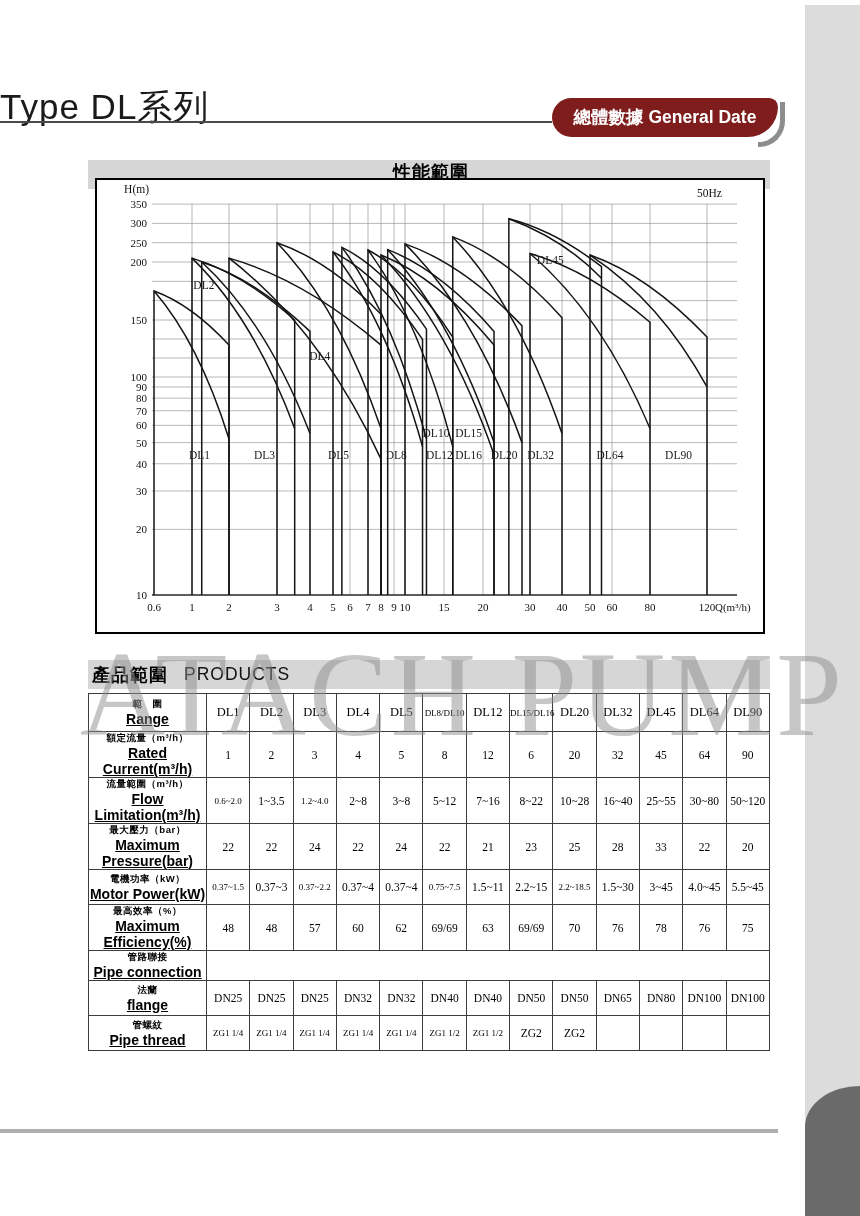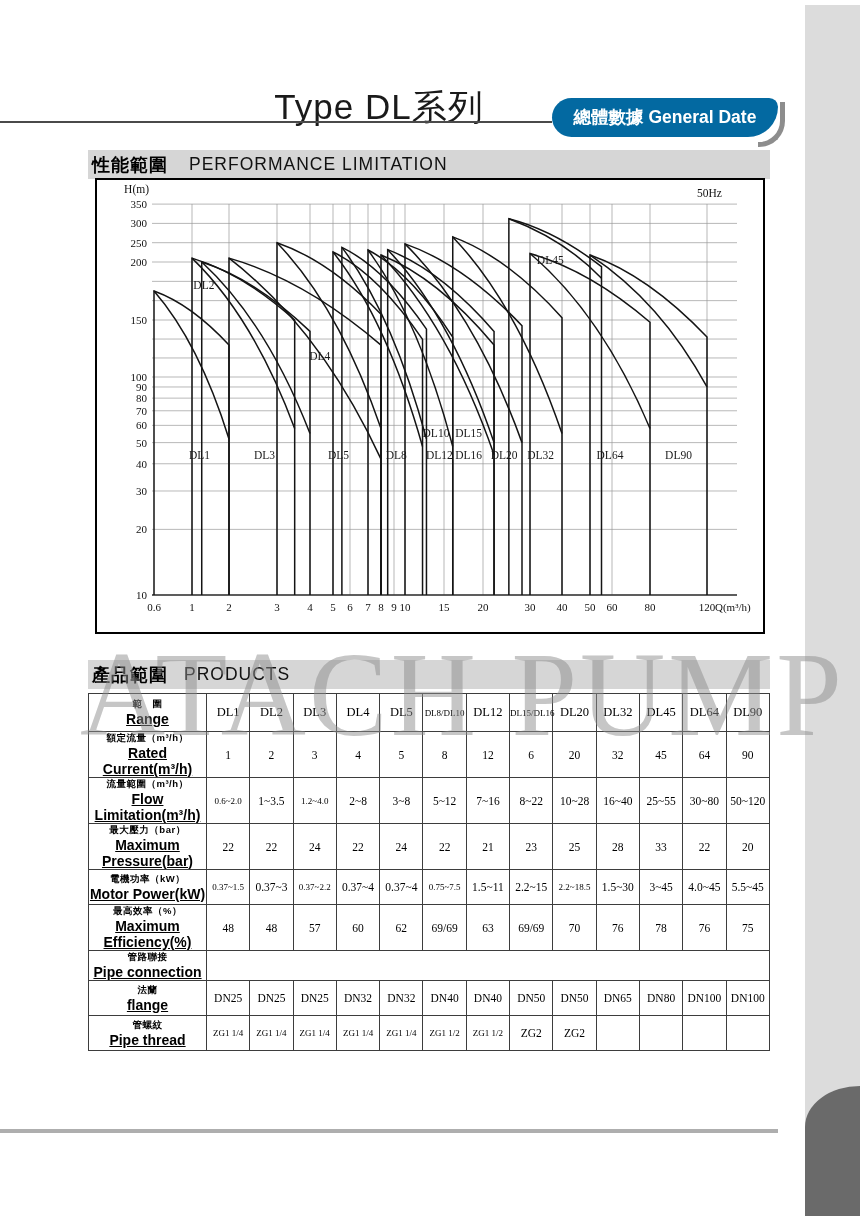--- a/index.html
+++ b/index.html
@@ -4,32 +4,32 @@
 <style>
   html,body{margin:0;padding:0;}
   body{
     width:860px;height:1216px;position:relative;background:#ffffff;
     font-family:"Liberation Sans",sans-serif;overflow:hidden;color:#000;
   }
   
   .side-strip{position:absolute;left:805px;top:5px;width:55px;height:1211px;background:#dcdcdc;}
   .side-tab{position:absolute;left:805px;top:1086px;width:55px;height:130px;background:#6a6a6a;border-top-left-radius:70px 52px;}
   
-  .page-title{position:absolute;left:0;top:84px;width:758px;text-align:center;font-size:35px;letter-spacing:1px;color:#1a1a1a;}
+  .page-title{position:absolute;left:0;top:84px;width:758px;text-align:left;font-size:35px;letter-spacing:1px;color:#1a1a1a;}
   .header-rule{position:absolute;left:0;top:121px;width:552px;height:2px;background:#4a4a4a;}
-  .badge{position:absolute;left:552px;top:98px;width:226px;height:39px;background:#0369a1;
+  .badge{position:absolute;left:552px;top:98px;width:226px;height:39px;background:#7f1d1d;
     border-radius:22px 10px 34px 22px;color:#ffffff;font-size:17.5px;line-height:39px;text-align:center;font-weight:bold;}
   .badge::after{content:"";position:absolute;right:-7px;top:4px;width:22px;height:40px;
     border-right:5px solid #8d8d8d;border-bottom:5px solid #8d8d8d;border-bottom-right-radius:26px;}
   
   .section-bar{position:absolute;left:88px;width:682px;height:29px;background:#d6d6d6;
     display:flex;align-items:center;padding-left:4px;box-sizing:border-box;}
   .section-bar .zh{font-weight:bold;font-size:18px;letter-spacing:1px;}
   .section-bar .en{font-size:17.5px;margin-left:21px;letter-spacing:1px;color:#111;}
-  #bar-performance{top:150px;}
+  #bar-performance{top:160px;flex-direction:column;}
   #bar-products{top:660px;}
   
   .chart-box{position:absolute;left:95px;top:178px;width:670px;height:456px;border:2px solid #000;box-sizing:border-box;background:#fff;}
   
   table.products{position:absolute;left:88px;top:693px;width:682px;border-collapse:collapse;table-layout:fixed;}
   table.products td,table.products th{border:1px solid #3d3d3d;padding:0;text-align:center;vertical-align:middle;background:transparent;}
   table.products tr{height:35px;}
   table.products tr.hdr{height:38px;}
   table.products tr.short{height:30px;}
   table.products col.lblcol{width:118px;}

